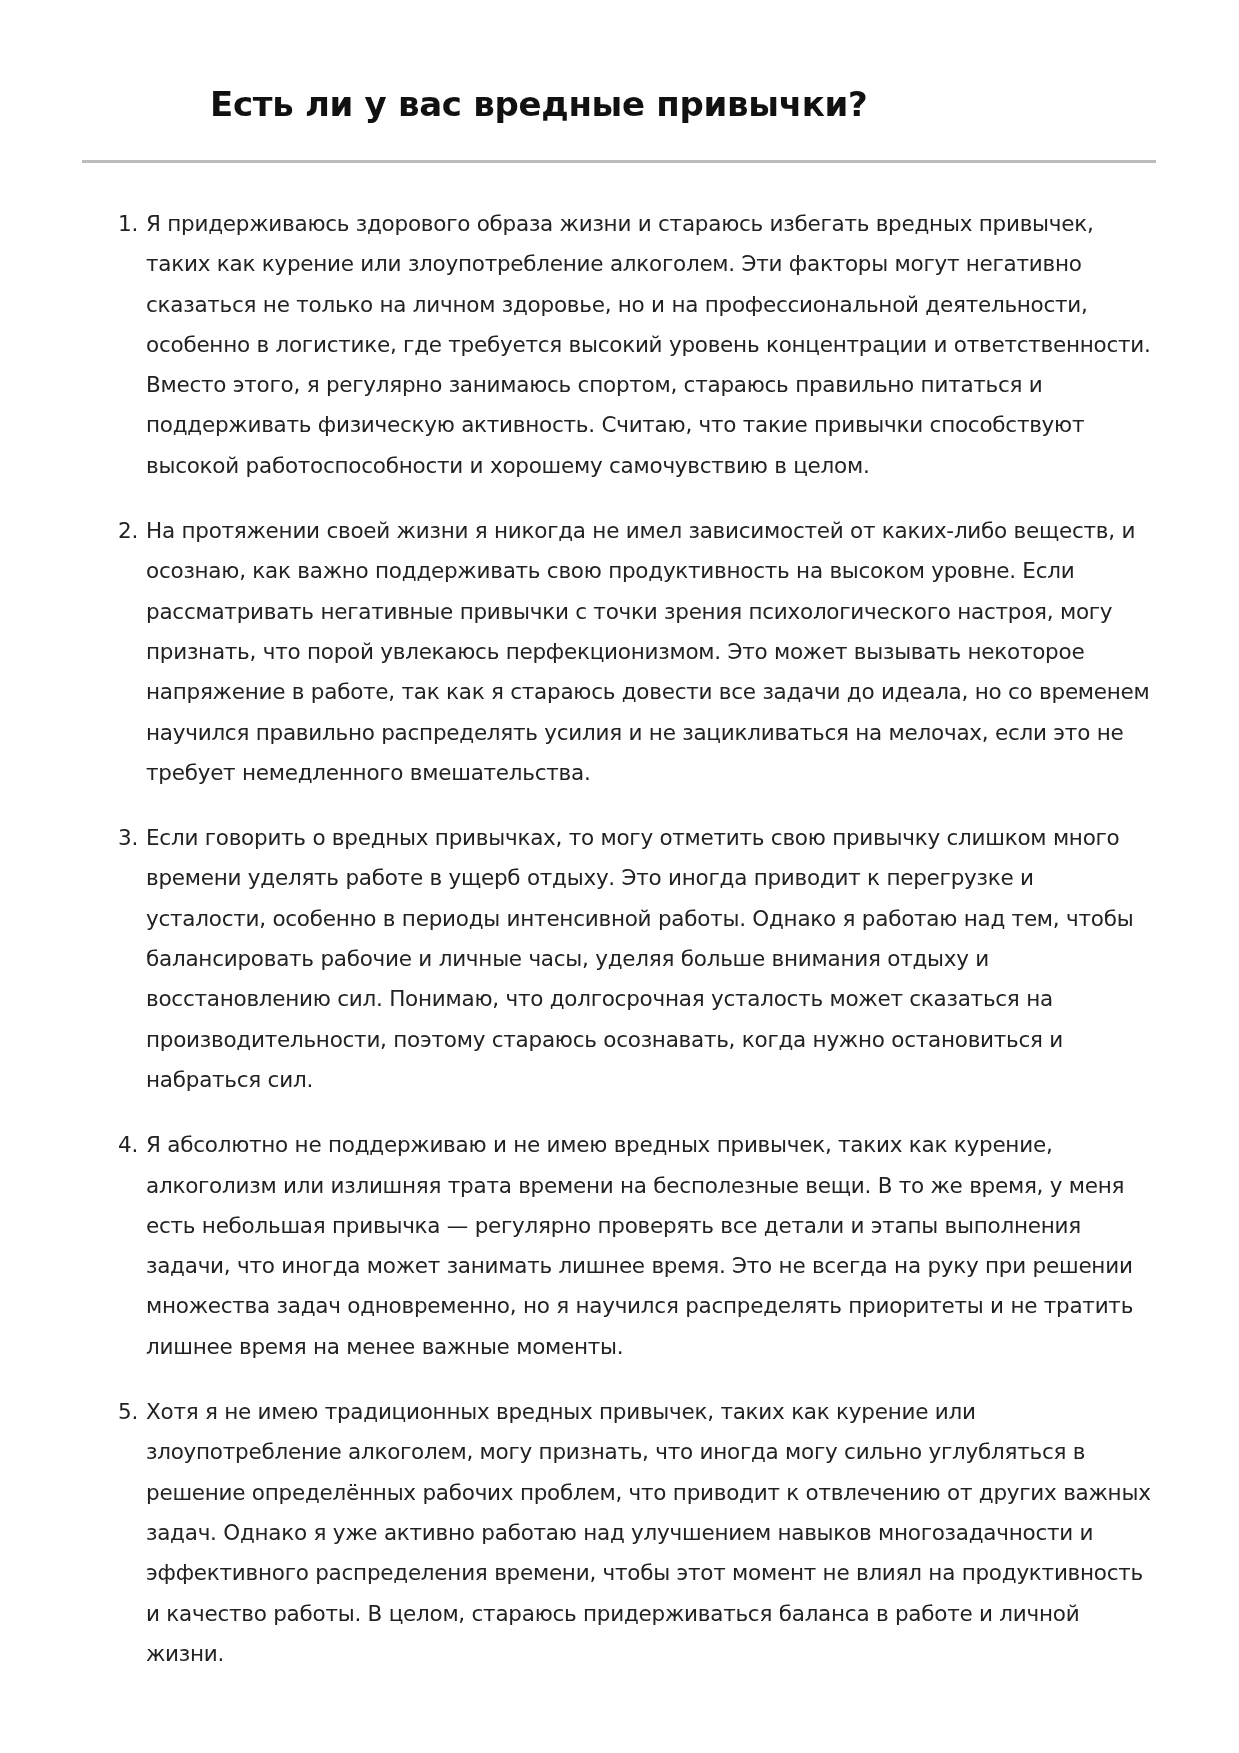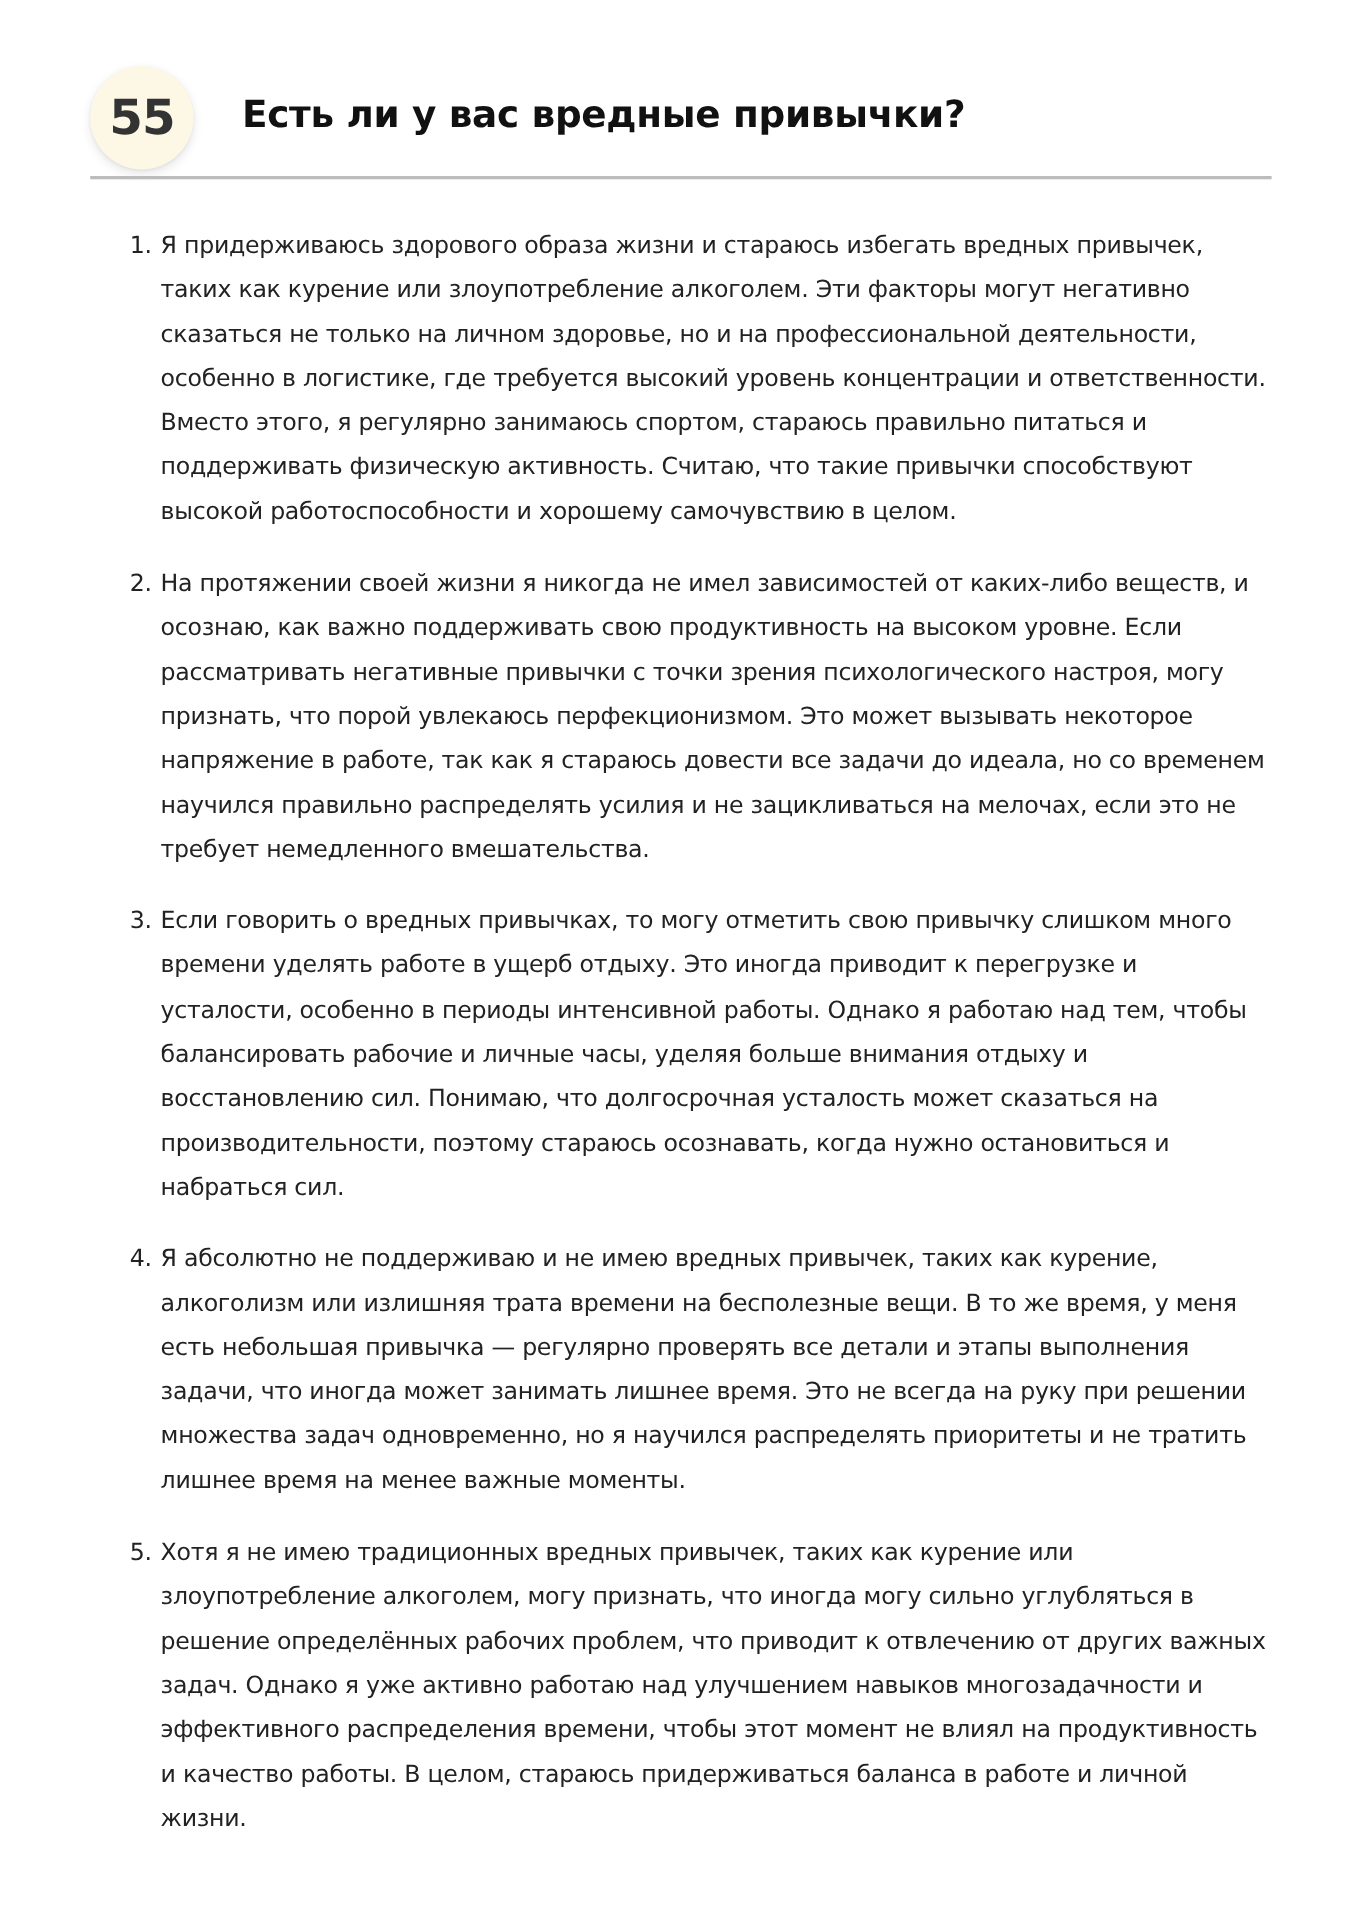--- a/index.html
+++ b/index.html
@@ -36,21 +36,21 @@
       justify-content: center;
     }
     .badge span {
       font-size: 44px;
       font-weight: bold;
       color: #333333;
       letter-spacing: -1px;
     }
     .title {
       position: absolute;
-      left: 138px;
+      left: 128px;
       top: 32px;
       font-size: 34px;
       font-weight: bold;
       color: #111111;
       white-space: nowrap;
       letter-spacing: -0.3px;
     }
     .divider {
       position: absolute;
       left: 82px;
@@ -82,23 +82,20 @@
     ol.answers li .num {
       position: absolute;
       left: 0;
       top: 0;
     }
   </style>
 </head>
 <body>
 
 <div class="header">
-  <div class="badge">
-    <span>55</span>
-  </div>
   <div class="title">Есть ли у вас вредные привычки?</div>
 </div>
 
 <div class="divider"></div>
 
 <div class="content">
   <ol class="answers">
     <li>
       <span class="num">1.</span>
       <span>Я придерживаюсь здорового образа жизни и стараюсь избегать вредных привычек, таких как курение или злоупотребление алкоголем. Эти факторы могут негативно сказаться не только на личном здоровье, но и на профессиональной деятельности, особенно в логистике, где требуется высокий уровень концентрации и ответственности. Вместо этого, я регулярно занимаюсь спортом, стараюсь правильно питаться и поддерживать физическую активность. Считаю, что такие привычки способствуют высокой работоспособности и хорошему самочувствию в целом.</span>

